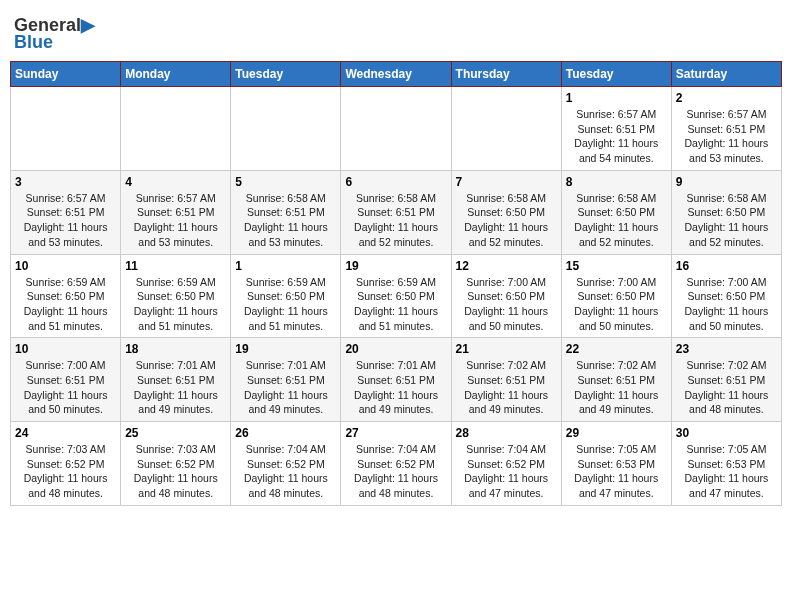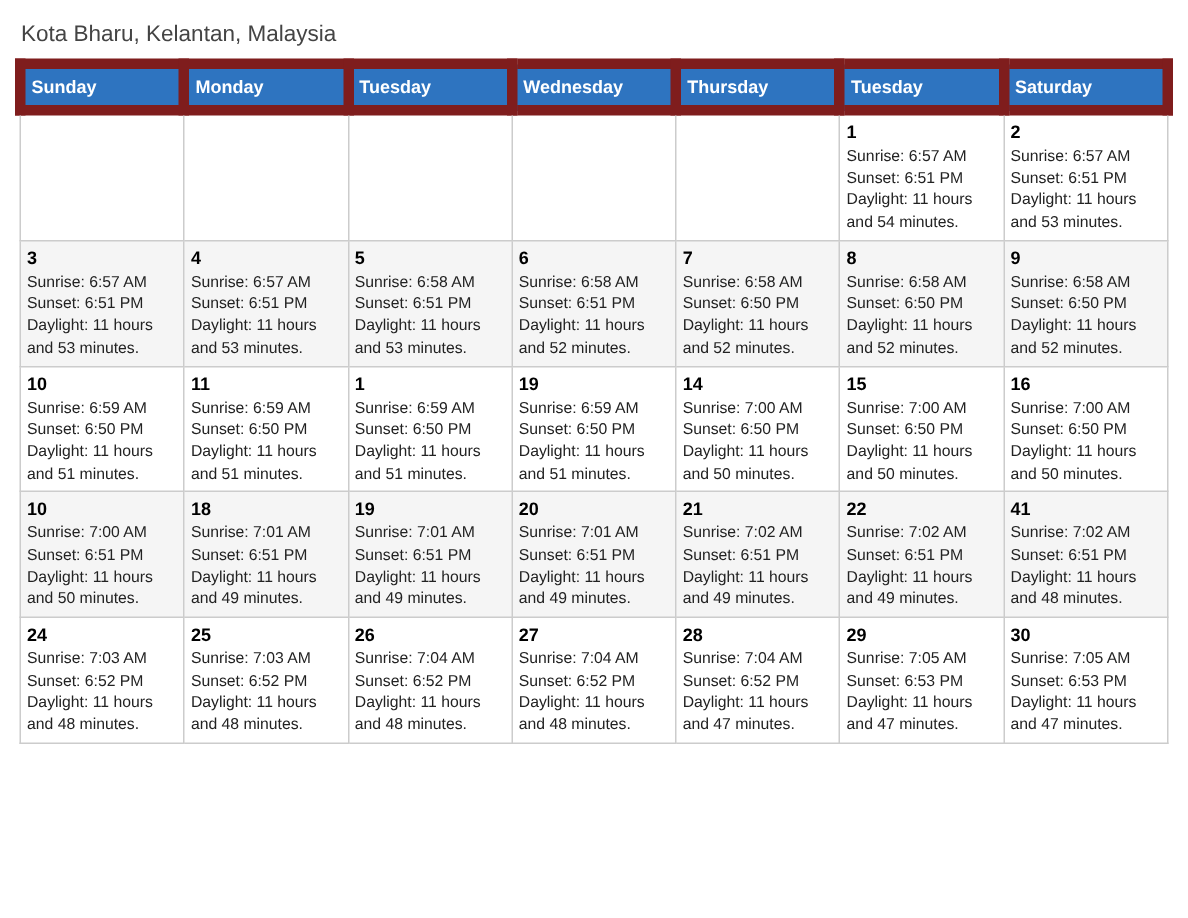--- a/index.html
+++ b/index.html
@@ -46,21 +46,21 @@
       width: 100%;
       border-collapse: collapse;
       font-size: 11px;
     }
     .calendar th {
       background: #2e74c0;
       color: #fff;
       padding: 5px 4px;
       text-align: left;
       font-size: 12px;
-      border: 7px solid #7f1d1d;
+      border: 1px solid #7f1d1d;
     }
     .calendar td {
       border: 1px solid #ccc;
       vertical-align: top;
       padding: 4px 4px;
       min-height: 70px;
       width: 14.28%;
       background: #fff;
     }
     .calendar tr:nth-child(even) td {
@@ -69,34 +69,42 @@
     .day-number {
       font-weight: bold;
       font-size: 12px;
       margin-bottom: 2px;
       display: block;
     }
     .day-info {
       font-size: 10.5px;
       color: #222;
       line-height: 1.4;
+      text-align: center;
     }
     .empty-cell {
       background: #fff !important;
     }
     .calendar tr:nth-child(even) .empty-cell {
       background: #f5f5f5 !important;
     }
   </style>
 </head>
 <body>
 
 <div class="header">
+  <div class="logo">
+    <div style="display:flex;align-items:center;">
+      <span class="logo-text">
+        <span class="logo-general">General</span><span class="logo-blue">▶</span>
+      </span>
+    </div>
+    <span style="font-size:18px;font-weight:bold;color:#1e6bb0;margin-top:-4px;">Blue</span>
+  </div>
   <div class="title-area">
-    <div class="subtitle">Kota Bharu, Kelantan, Malaysia</div>
   </div>
 </div>
 
 <table class="calendar">
   <thead>
     <tr>
       <th>Sunday</th>
       <th>Monday</th>
       <th>Tuesday</th>
       <th>Wednesday</th>
@@ -201,21 +209,21 @@
 and 51 minutes.</div>
         </td>
         <td>
           <span class="day-number">19</span>
           <div class="day-info" style="white-space: pre-line;">Sunrise: 6:59 AM
 Sunset: 6:50 PM
 Daylight: 11 hours
 and 51 minutes.</div>
         </td>
         <td>
-          <span class="day-number">14</span>
+          <span class="day-number">12</span>
           <div class="day-info" style="white-space: pre-line;">Sunrise: 7:00 AM
 Sunset: 6:50 PM
 Daylight: 11 hours
 and 50 minutes.</div>
         </td>
         <td>
           <span class="day-number">15</span>
           <div class="day-info" style="white-space: pre-line;">Sunrise: 7:00 AM
 Sunset: 6:50 PM
 Daylight: 11 hours
@@ -266,21 +274,21 @@
 and 49 minutes.</div>
         </td>
         <td>
           <span class="day-number">22</span>
           <div class="day-info" style="white-space: pre-line;">Sunrise: 7:02 AM
 Sunset: 6:51 PM
 Daylight: 11 hours
 and 49 minutes.</div>
         </td>
         <td>
-          <span class="day-number">41</span>
+          <span class="day-number">23</span>
           <div class="day-info" style="white-space: pre-line;">Sunrise: 7:02 AM
 Sunset: 6:51 PM
 Daylight: 11 hours
 and 48 minutes.</div>
         </td>
       </tr>
       <tr>
         <td>
           <span class="day-number">24</span>
           <div class="day-info" style="white-space: pre-line;">Sunrise: 7:03 AM

